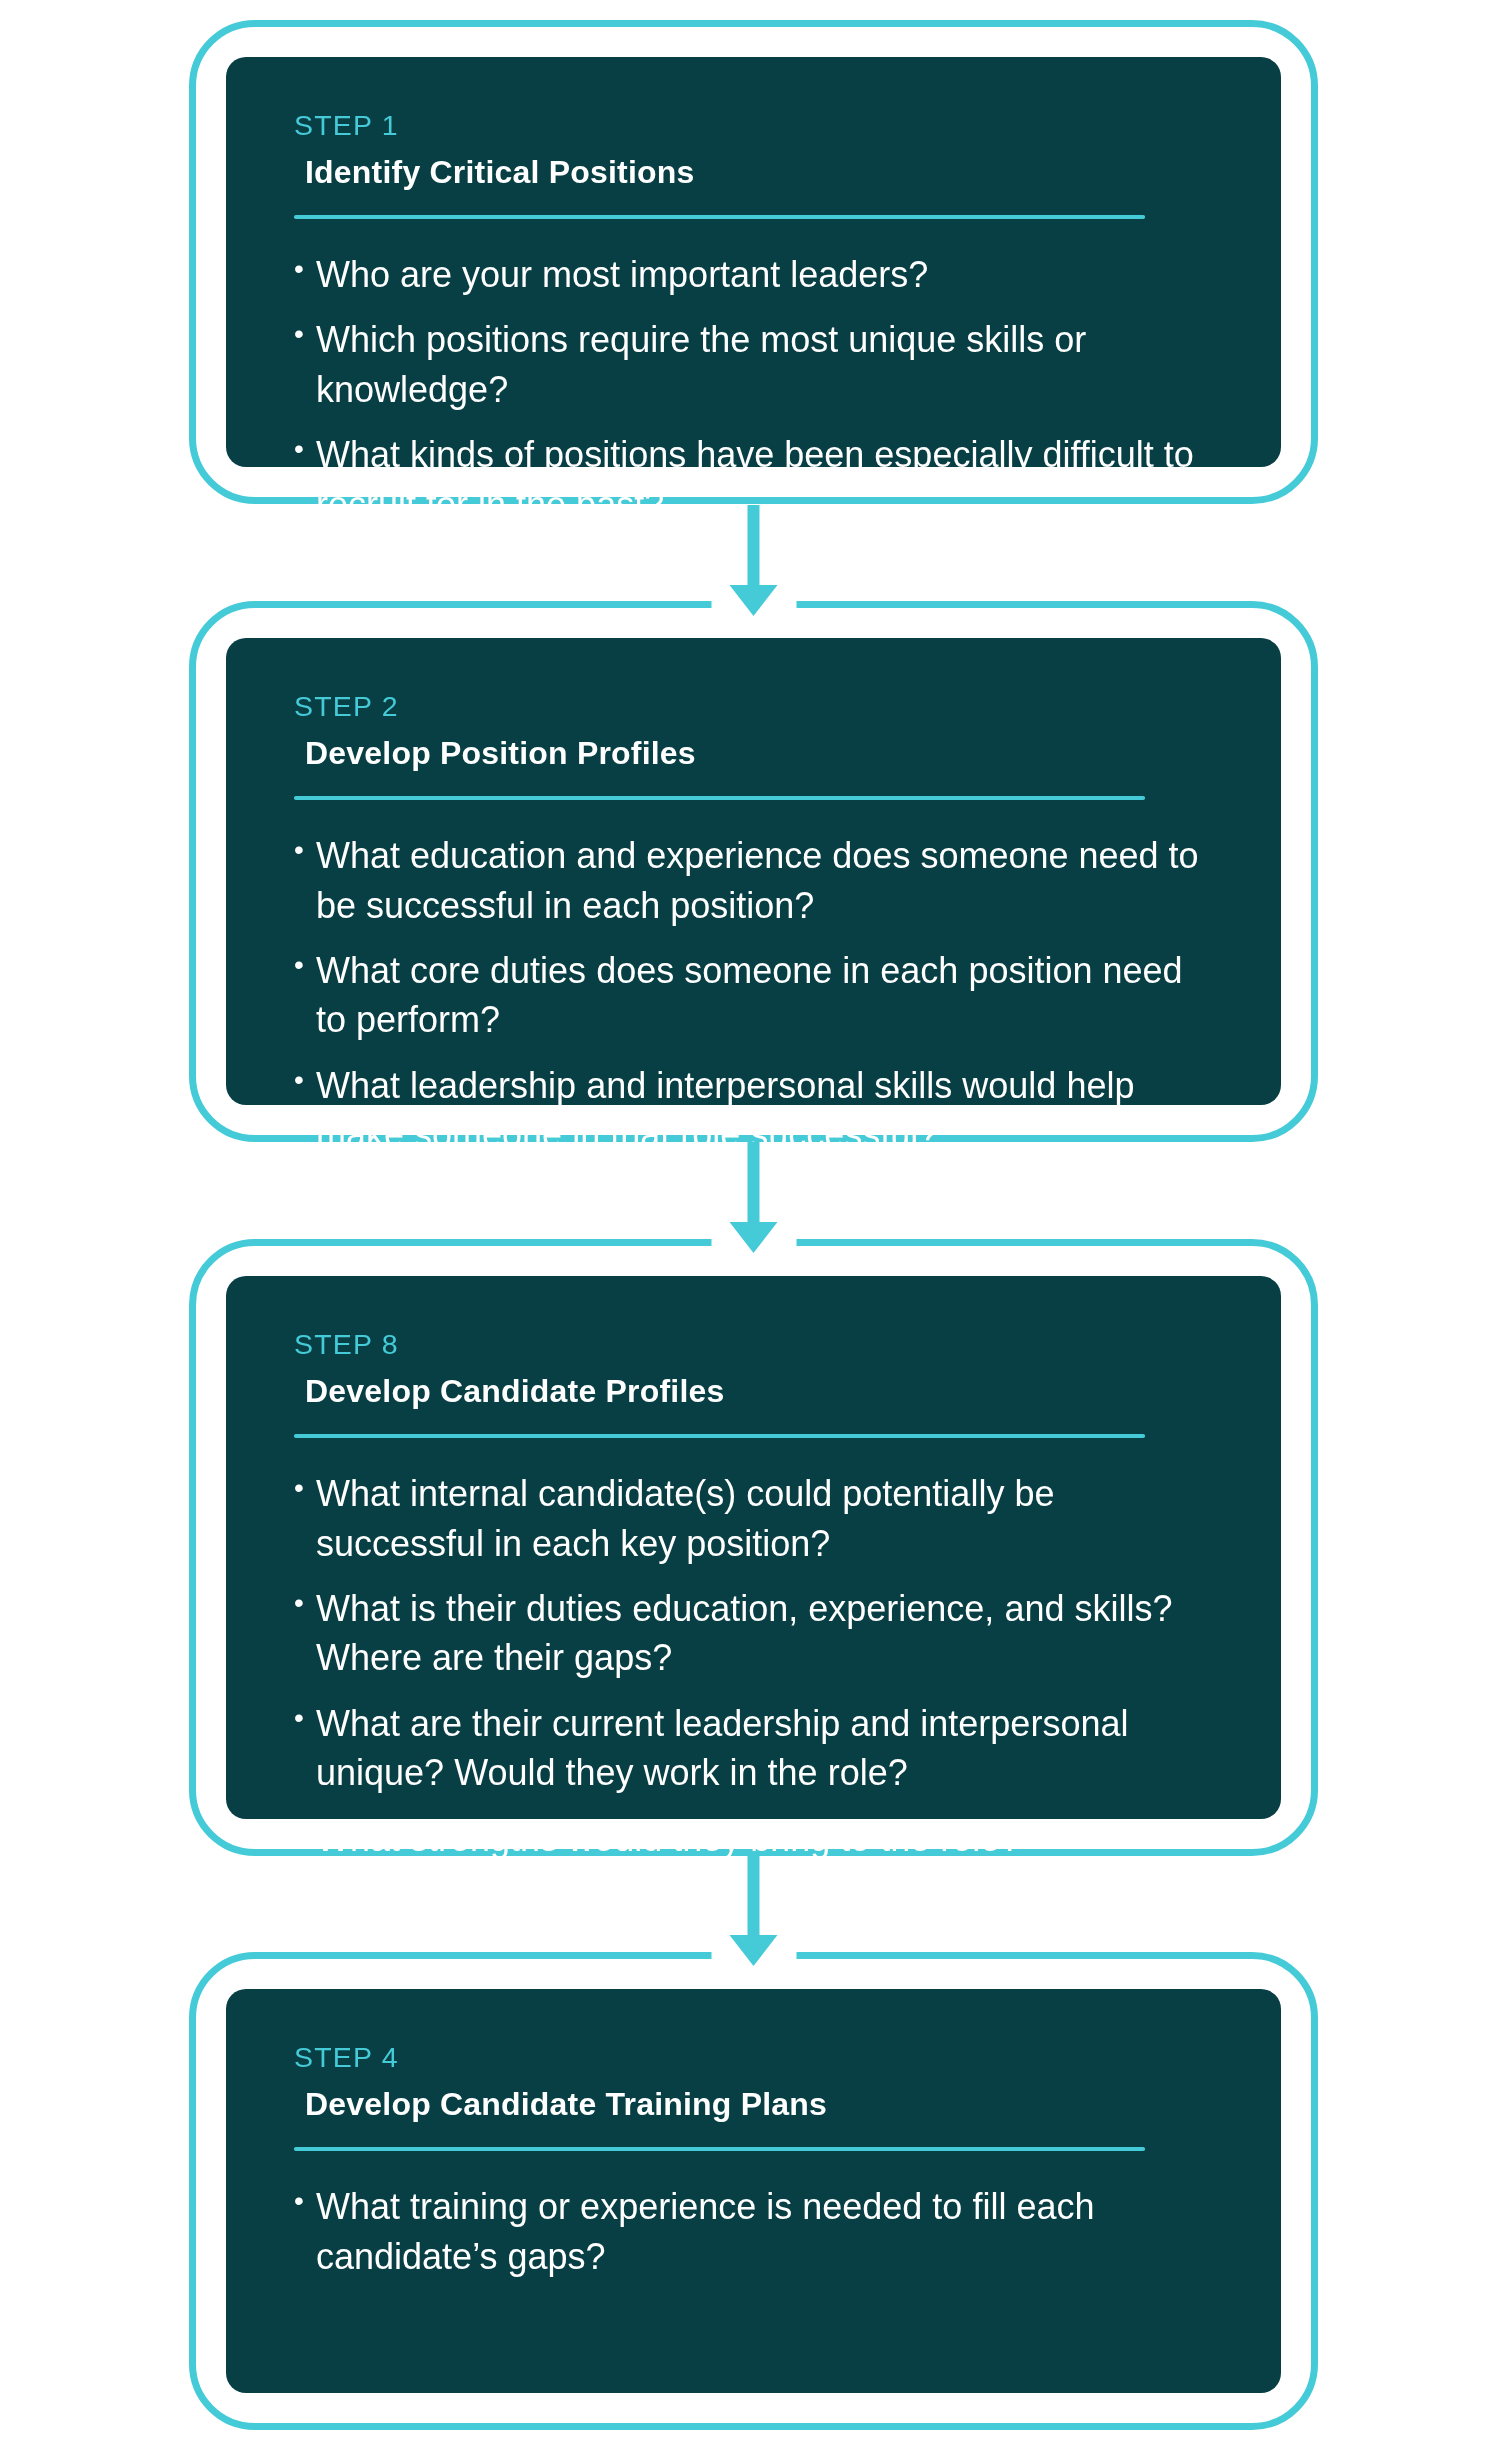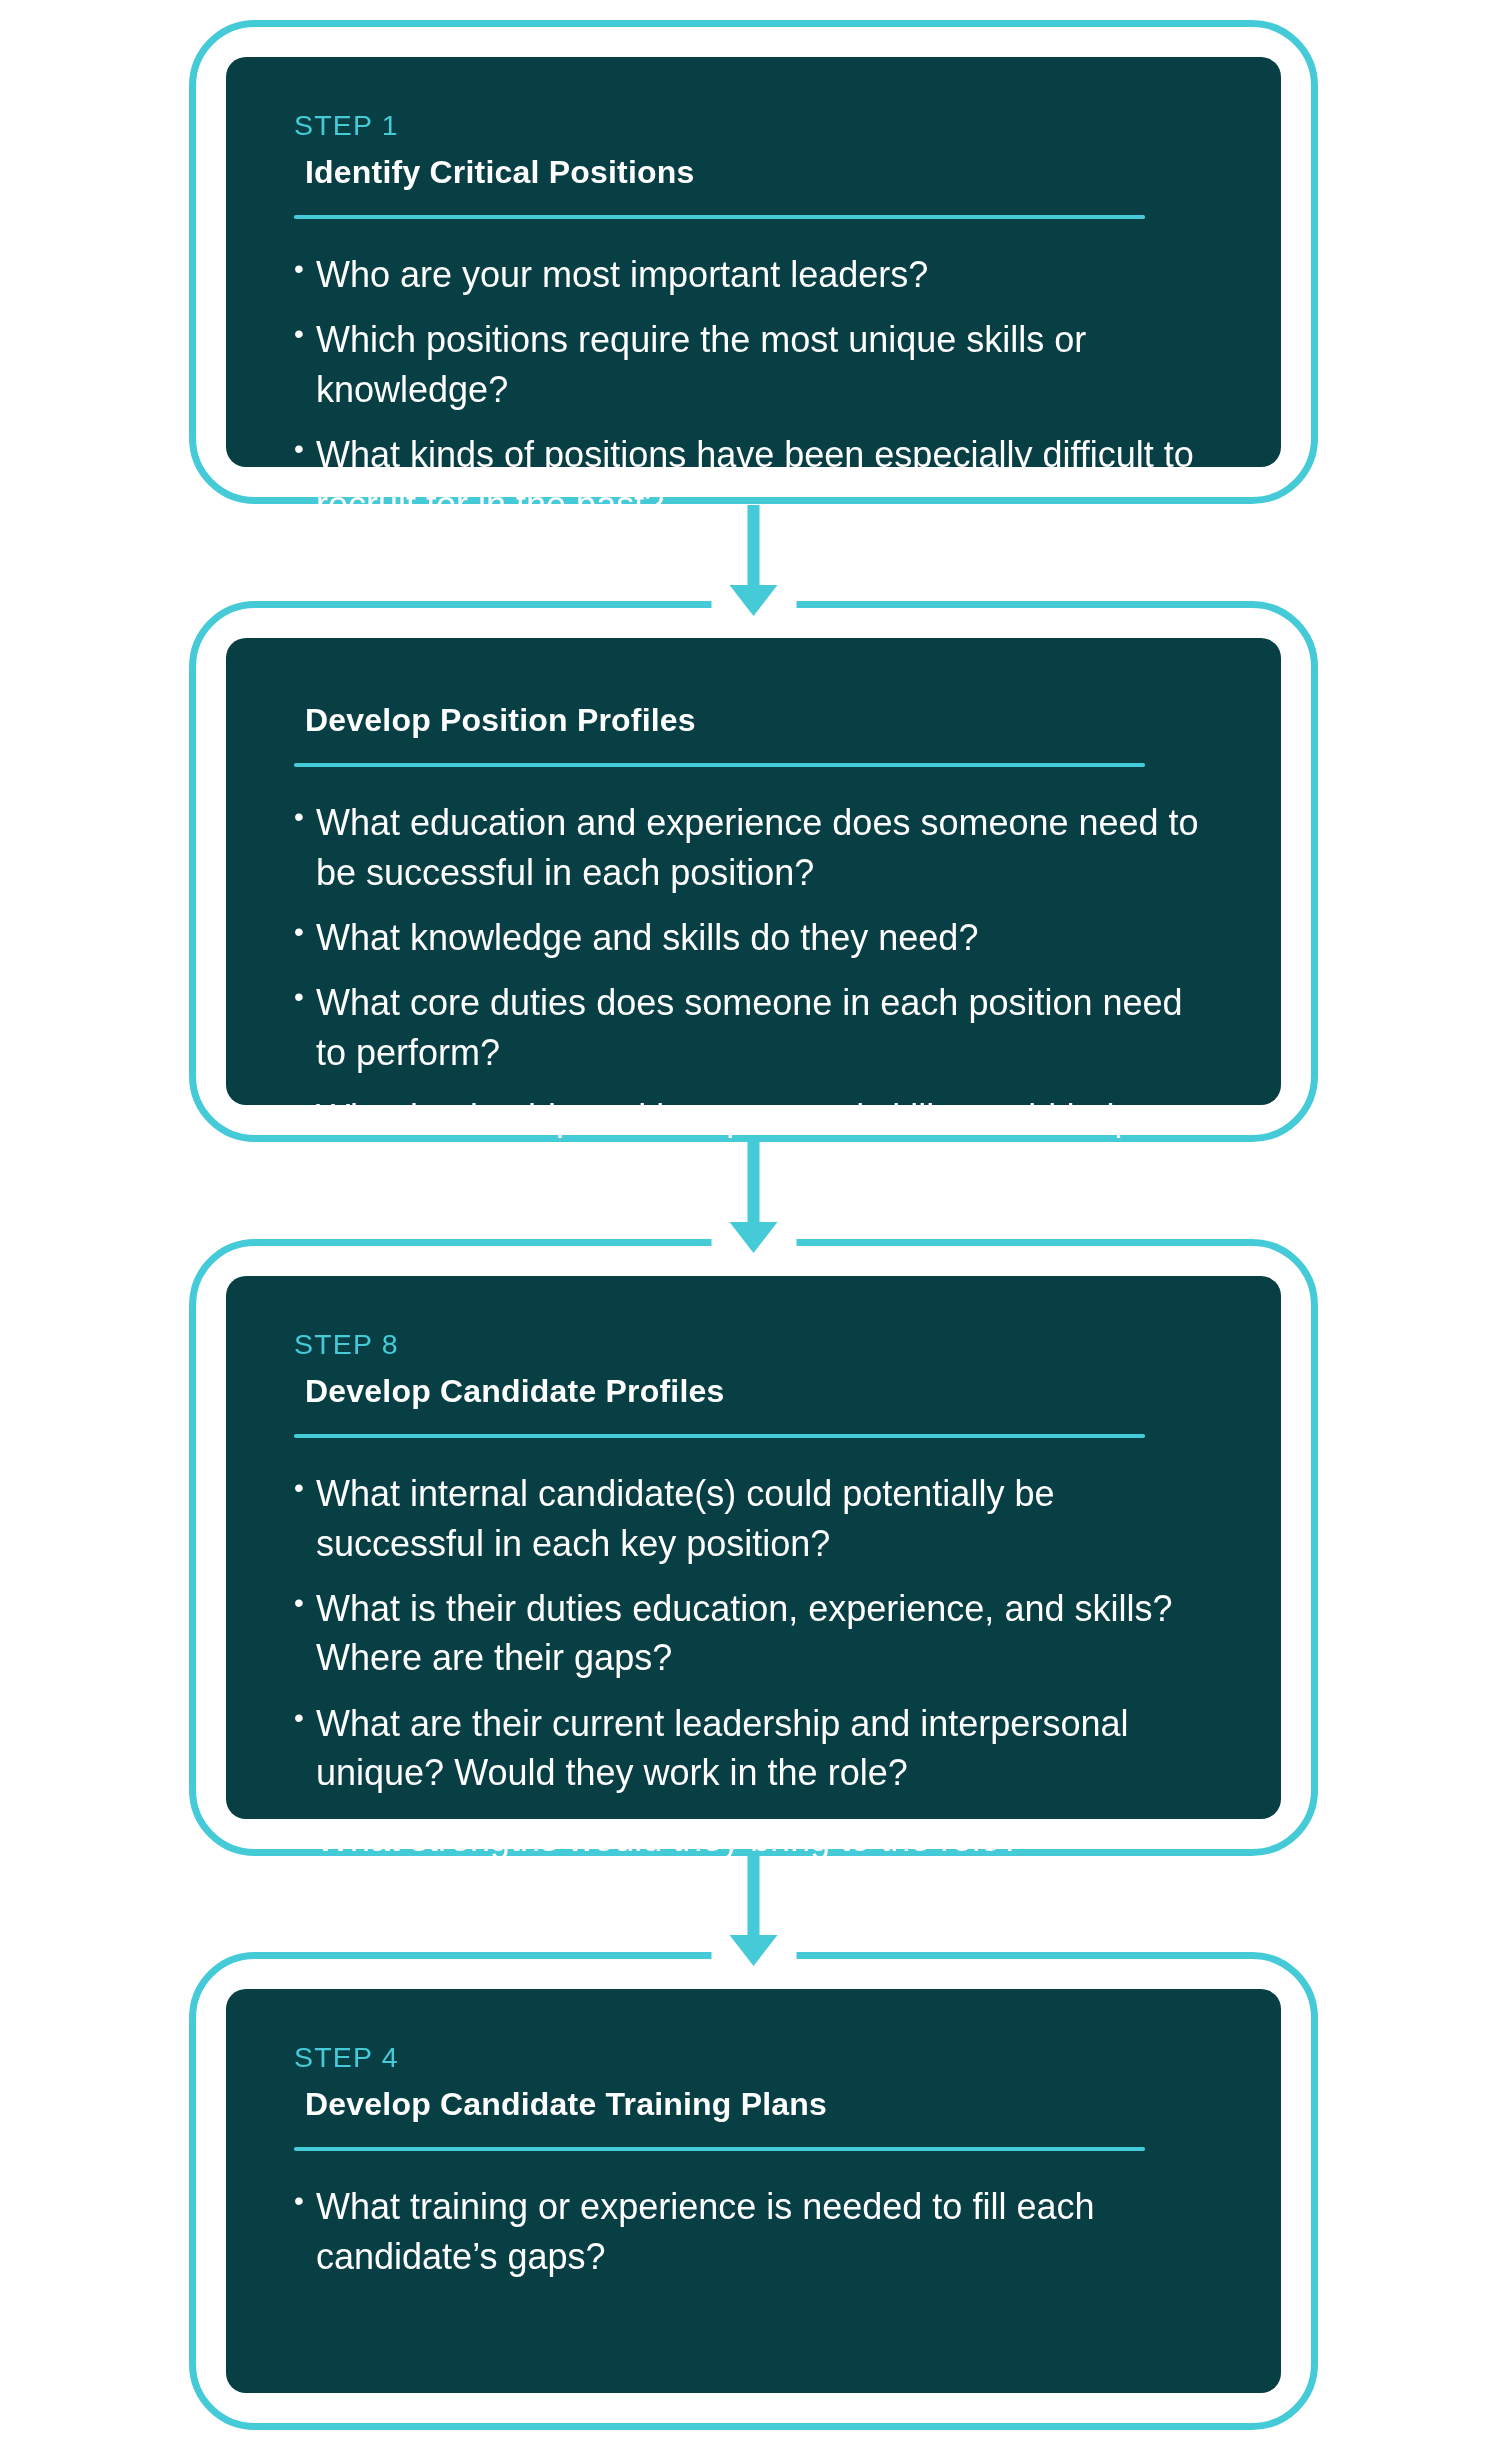--- a/index.html
+++ b/index.html
@@ -164,25 +164,25 @@
 
   <div class="connector" style="top: 505px; height: 111px;">
     <div class="stem" style="height: 86px;"></div>
     <div class="head" style="top: 80px;"></div>
   </div>
 
   <div class="step-block" style="top: 601px; height: 541px;">
     <div class="frame"></div>
     <div class="frame-notch"></div>
     <div class="card">
+      <div class="eyebrow">STEP 2</div>
       <div class="title">Develop Position Profiles</div>
       <div class="rule"></div>
       <ul class="bullets">
         <li>What education and experience does someone need to be successful in each position?</li>
-        <li>What knowledge and skills do they need?</li>
         <li>What core duties does someone in each position need to perform?</li>
         <li>What leadership and interpersonal skills would help make someone in that role successful?</li>
       </ul>
     </div>
   </div>
 
   <div class="connector" style="top: 1142px; height: 111px;">
     <div class="stem" style="height: 86px;"></div>
     <div class="head" style="top: 80px;"></div>
   </div>

